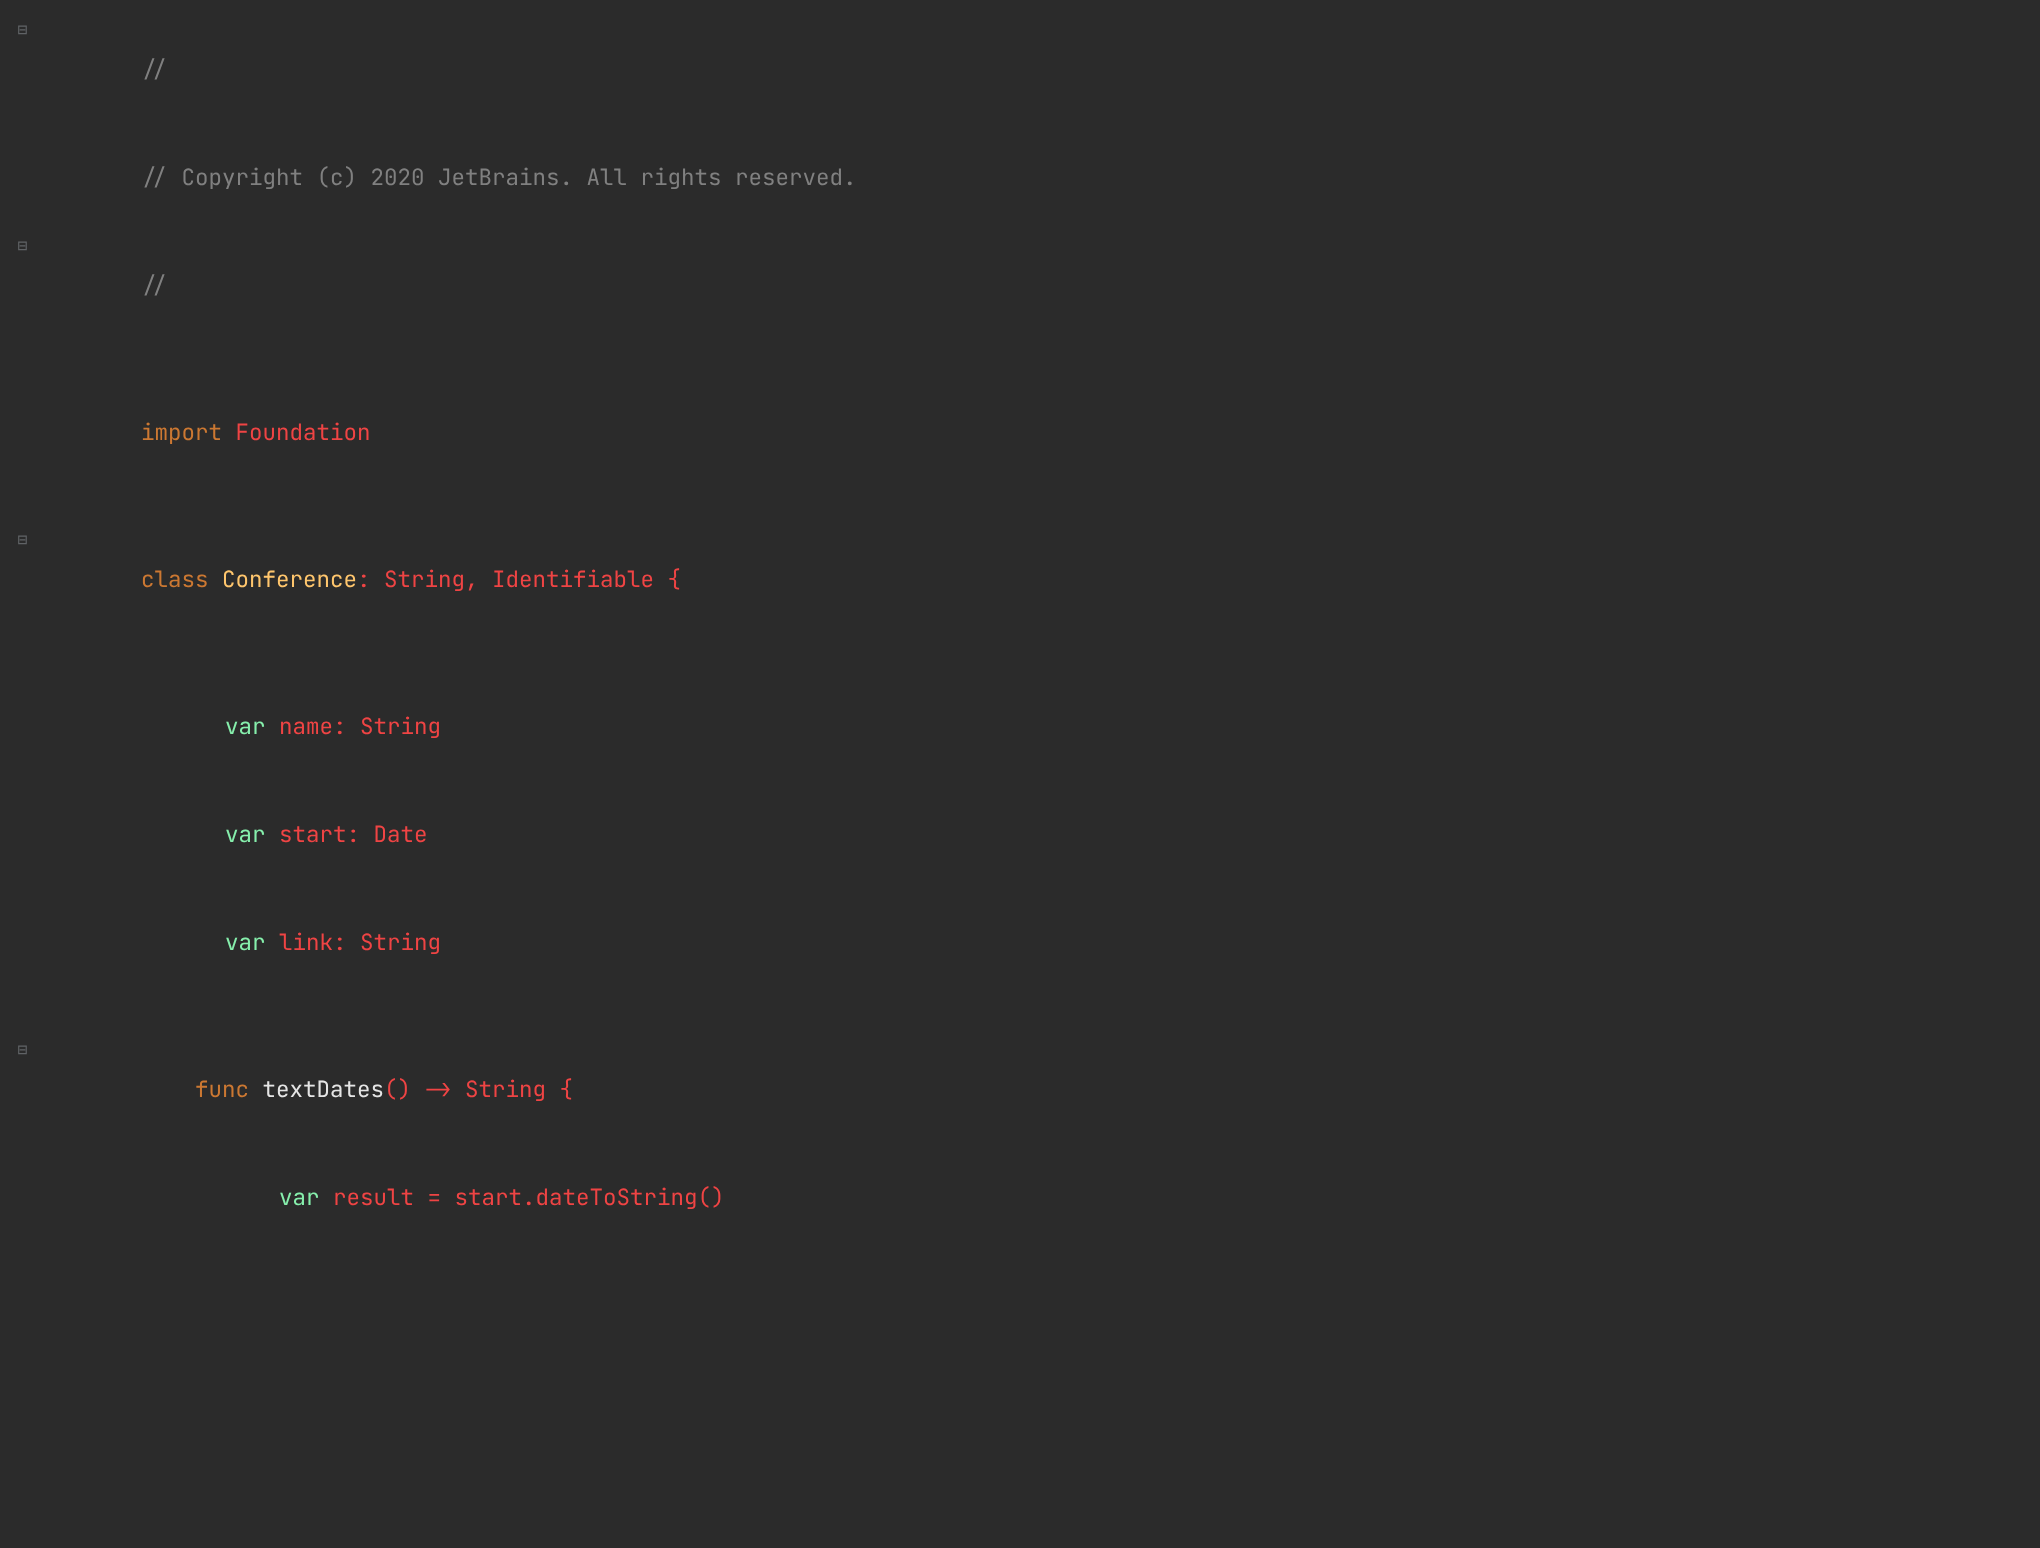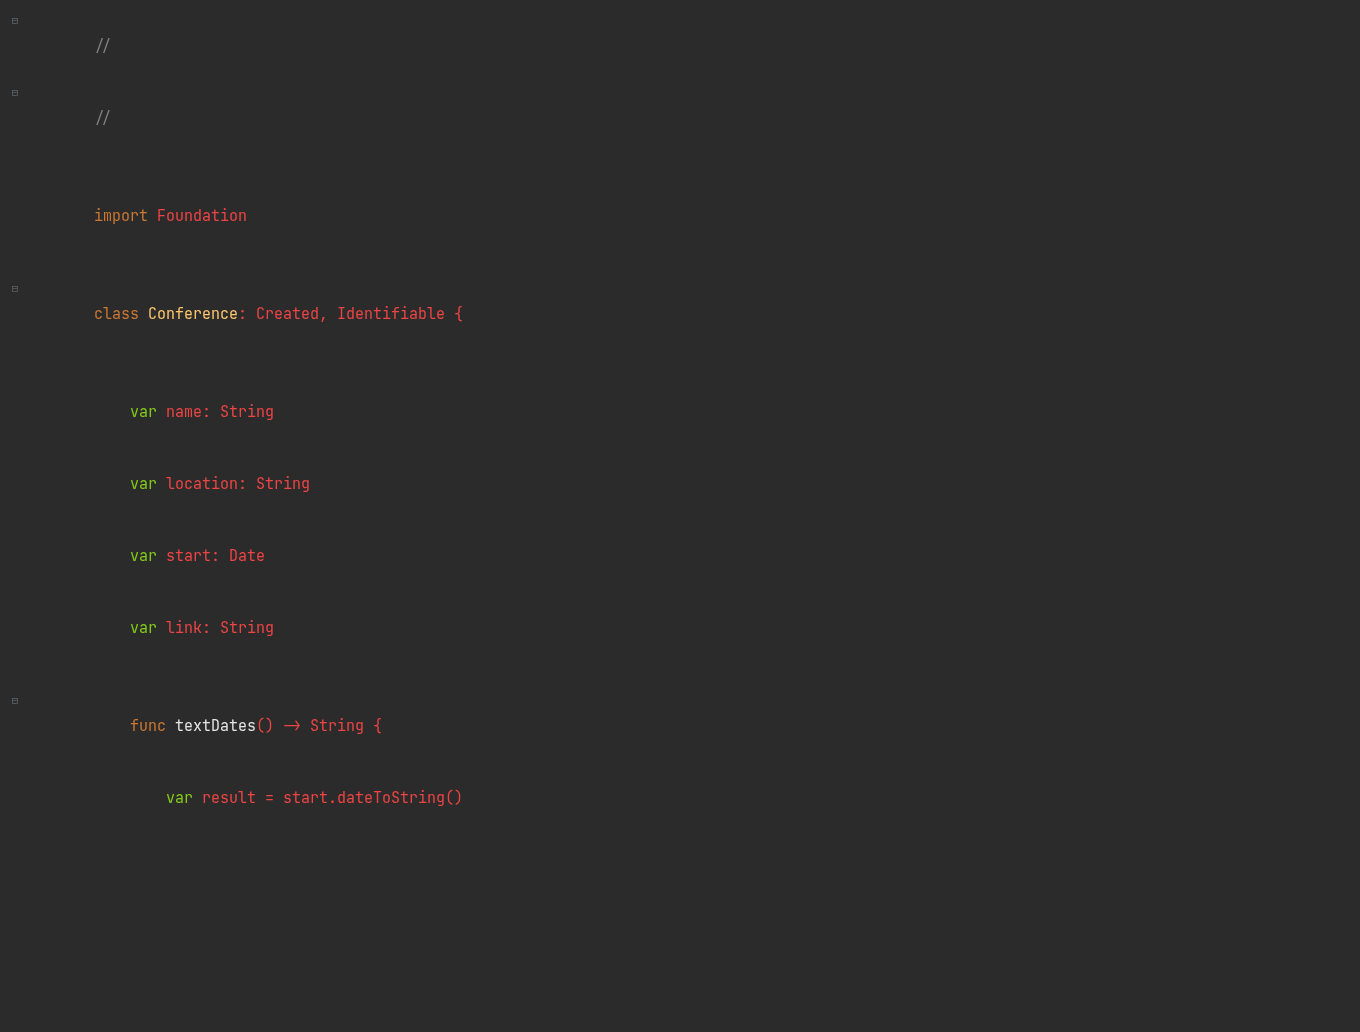--- a/index.html
+++ b/index.html
@@ -57,21 +57,21 @@
       white-space: pre;
       flex: 1;
     }
 
     
     .kw-comment { color: #808080; }
     .kw-import { color: #cc7832; margin-top: 11px; }
     .kw-name { color: #ef4444; }
     .kw-class { color: #cc7832; }
     .kw-class-name { color: #ffc66d; margin-top: 28px; }
-    .kw-var { color: #84cc16; }
+    .kw-var { color: #86efac; margin-left: 20px; }
     .kw-func { color: #cc7832; }
     .kw-func-name { color: #e5e5e5; }
 
     .empty-line {
       min-height: 26px;
     }
   </style>
 </head>
 <body>
 
@@ -80,20 +80,26 @@
   <div class="code-line">
     <div class="fold-gutter">
       <span class="fold-icon">⊟</span>
     </div>
     <div class="line-content">
       <span class="kw-comment">//</span>
     </div>
   </div>
 
 
+  <div class="code-line">
+    <div class="fold-gutter"></div>
+    <div class="line-content">
+      <span class="kw-comment">// Copyright (c) 2020 JetBrains. All rights reserved.</span>
+    </div>
+  </div>
 
   <div class="code-line">
     <div class="fold-gutter">
       <span class="fold-icon">⊟</span>
     </div>
     <div class="line-content">
       <span class="kw-comment">//</span>
     </div>
   </div>
 
@@ -112,42 +118,36 @@
   <div class="code-line empty-line">
     <div class="fold-gutter"></div>
     <div class="line-content"> </div>
   </div>
 
   <div class="code-line">
     <div class="fold-gutter">
       <span class="fold-icon">⊟</span>
     </div>
     <div class="line-content">
-      <span class="kw-class">class</span><span class="kw-name"> </span><span class="kw-class-name">Conference</span><span class="kw-name">: Created, Identifiable {</span>
+      <span class="kw-class">class</span><span class="kw-name"> </span><span class="kw-class-name">Conference</span><span class="kw-name">: String, Identifiable {</span>
     </div>
   </div>
 
   <div class="code-line empty-line">
     <div class="fold-gutter"></div>
     <div class="line-content"> </div>
   </div>
 
   <div class="code-line">
     <div class="fold-gutter"></div>
     <div class="line-content">
       <span class="kw-name">    </span><span class="kw-var">var</span><span class="kw-name"> name: String</span>
     </div>
   </div>
 
-  <div class="code-line">
-    <div class="fold-gutter"></div>
-    <div class="line-content">
-      <span class="kw-name">    </span><span class="kw-var">var</span><span class="kw-name"> location: String</span>
-    </div>
-  </div>
 
   <div class="code-line">
     <div class="fold-gutter"></div>
     <div class="line-content">
       <span class="kw-name">    </span><span class="kw-var">var</span><span class="kw-name"> start: Date</span>
     </div>
   </div>
 
 
   <div class="code-line">

